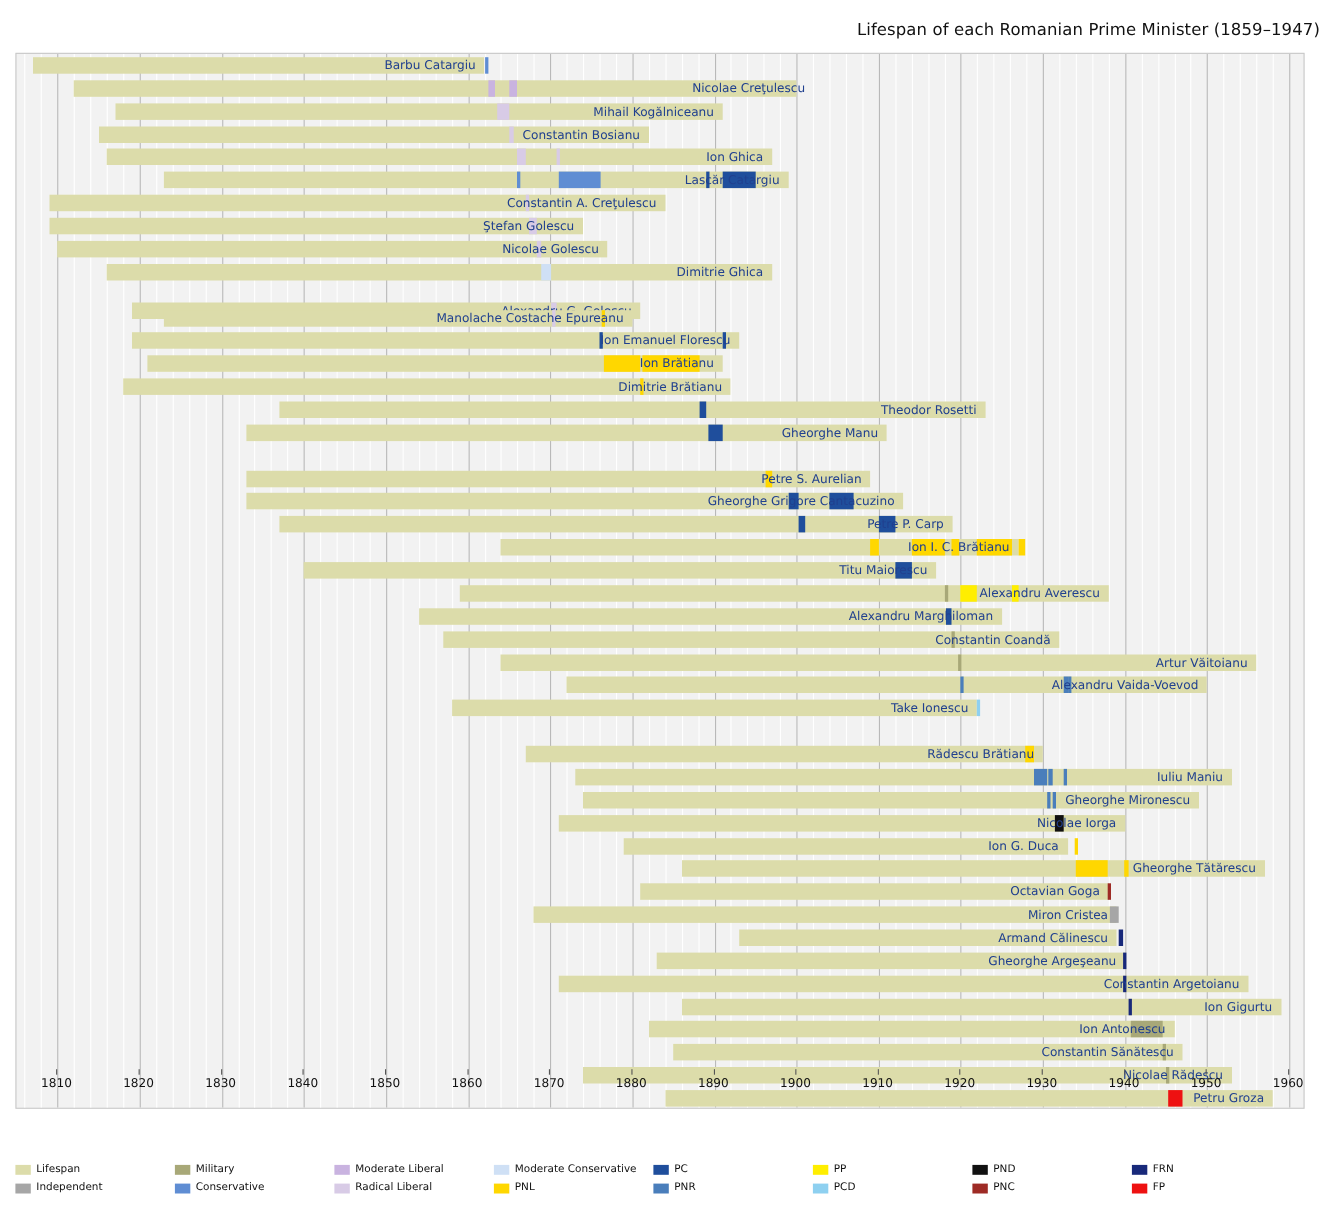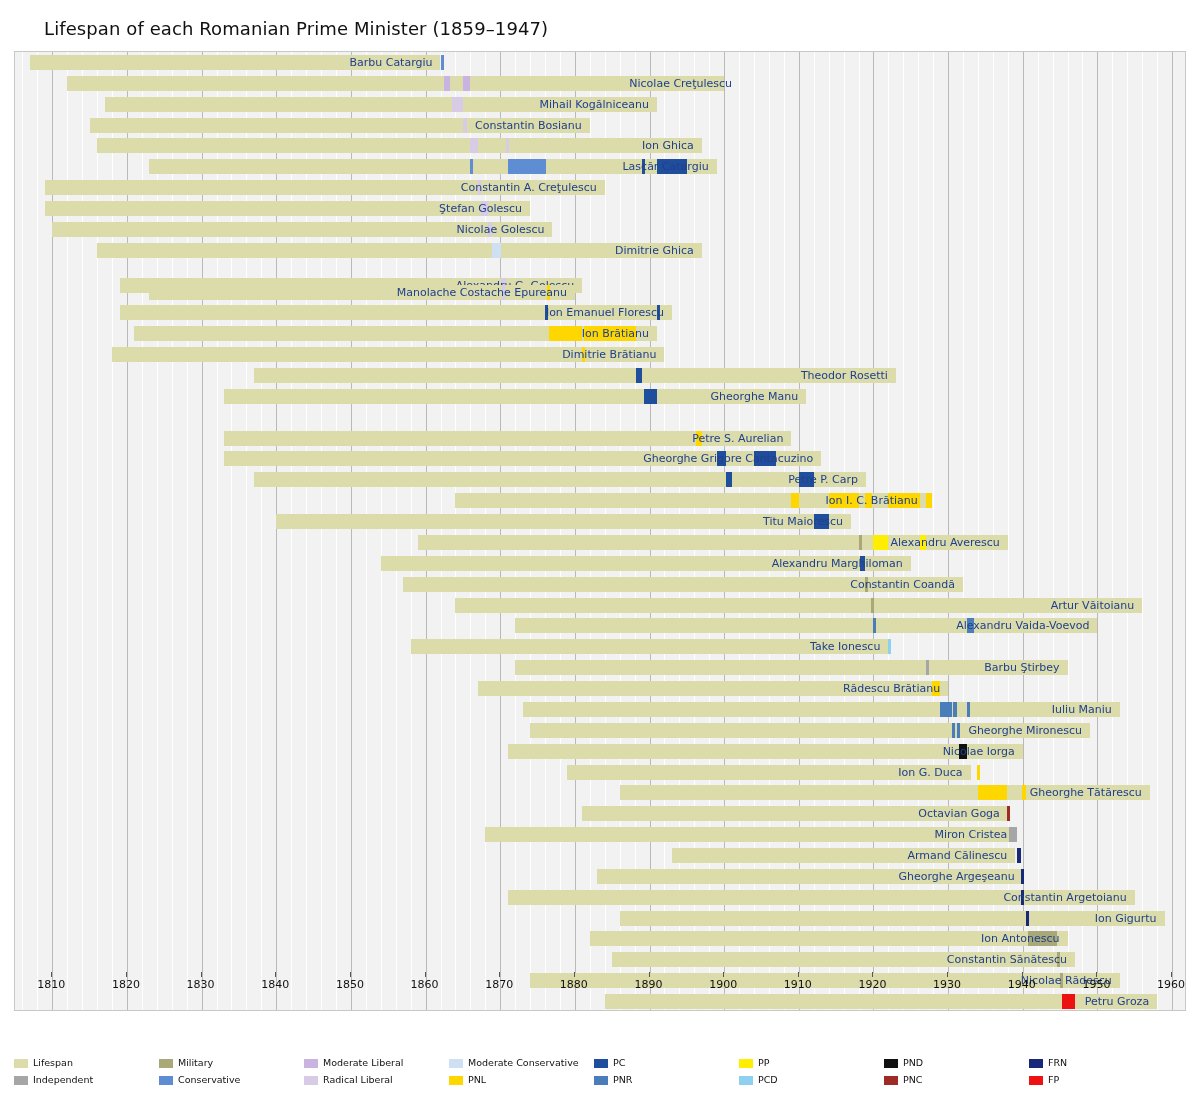--- a/index.html
+++ b/index.html
@@ -3,22 +3,22 @@
 <meta charset="utf-8">
 <style>
   html,body{margin:0;padding:0;}
   body{
     width:1200px;height:1100px;
     background:#ffffff;
     font-family:"DejaVu Sans","Liberation Sans",sans-serif;
     overflow:hidden;
   }
   #chart-title{
-    text-align:left;
-    font-size:18px;
+    text-align:right;
+    font-size:15px;
     color:#111;
     padding-top:18px;
     letter-spacing:0.1px;
     margin-left:44px;
   }
   #plot-wrap{
     position:relative;
     margin-left:14px;
     margin-top:12px;
     width:1172px;
@@ -347,25 +347,20 @@
         <div class="seg" style="left: 858.098px; width: 3px; background: rgb(74, 126, 187);"></div>
         <div class="seg" style="left: 951.783px; width: 3.73248px; background: rgb(74, 126, 187);"></div>
         <div class="seg" style="left: 956.262px; width: 3px; background: rgb(74, 126, 187);"></div>
         <div class="pm-label" style="right: 95.5796px;">Alexandru Vaida-Voevod</div>
       </div>
       <div class="bar-row" style="top: 587.283px;">
         <div class="lifespan" style="left: 395.643px; width: 477.758px; background: rgb(220, 220, 170);"></div>
         <div class="seg" style="left: 872.655px; width: 3px; background: rgb(142, 208, 240);"></div>
         <div class="pm-label" style="right: 304.599px;">Take Ionescu</div>
       </div>
-      <div class="bar-row" style="top: 608.152px;">
-        <div class="lifespan" style="left: 500.153px; width: 552.408px; background: rgb(220, 220, 170);"></div>
-        <div class="seg" style="left: 910.726px; width: 3px; background: rgb(166, 166, 166);"></div>
-        <div class="pm-label" style="right: 125.439px;">Barbu Ştirbey</div>
-      </div>
       <div class="bar-row" style="top: 629.022px;">
         <div class="lifespan" style="left: 462.828px; width: 470.293px; background: rgb(220, 220, 170);"></div>
         <div class="seg" style="left: 916.698px; width: 8.21146px; background: rgb(255, 215, 0);"></div>
         <div class="pm-label" style="right: 244.879px;">Rădescu Brătianu</div>
       </div>
       <div class="bar-row" style="top: 649.891px;">
         <div class="lifespan" style="left: 507.618px; width: 597.197px; background: rgb(220, 220, 170);"></div>
         <div class="seg" style="left: 924.91px; width: 11.9439px; background: rgb(74, 126, 187);"></div>
         <div class="seg" style="left: 938.346px; width: 3.73248px; background: rgb(74, 126, 187);"></div>
         <div class="seg" style="left: 951.783px; width: 3px; background: rgb(74, 126, 187);"></div>

